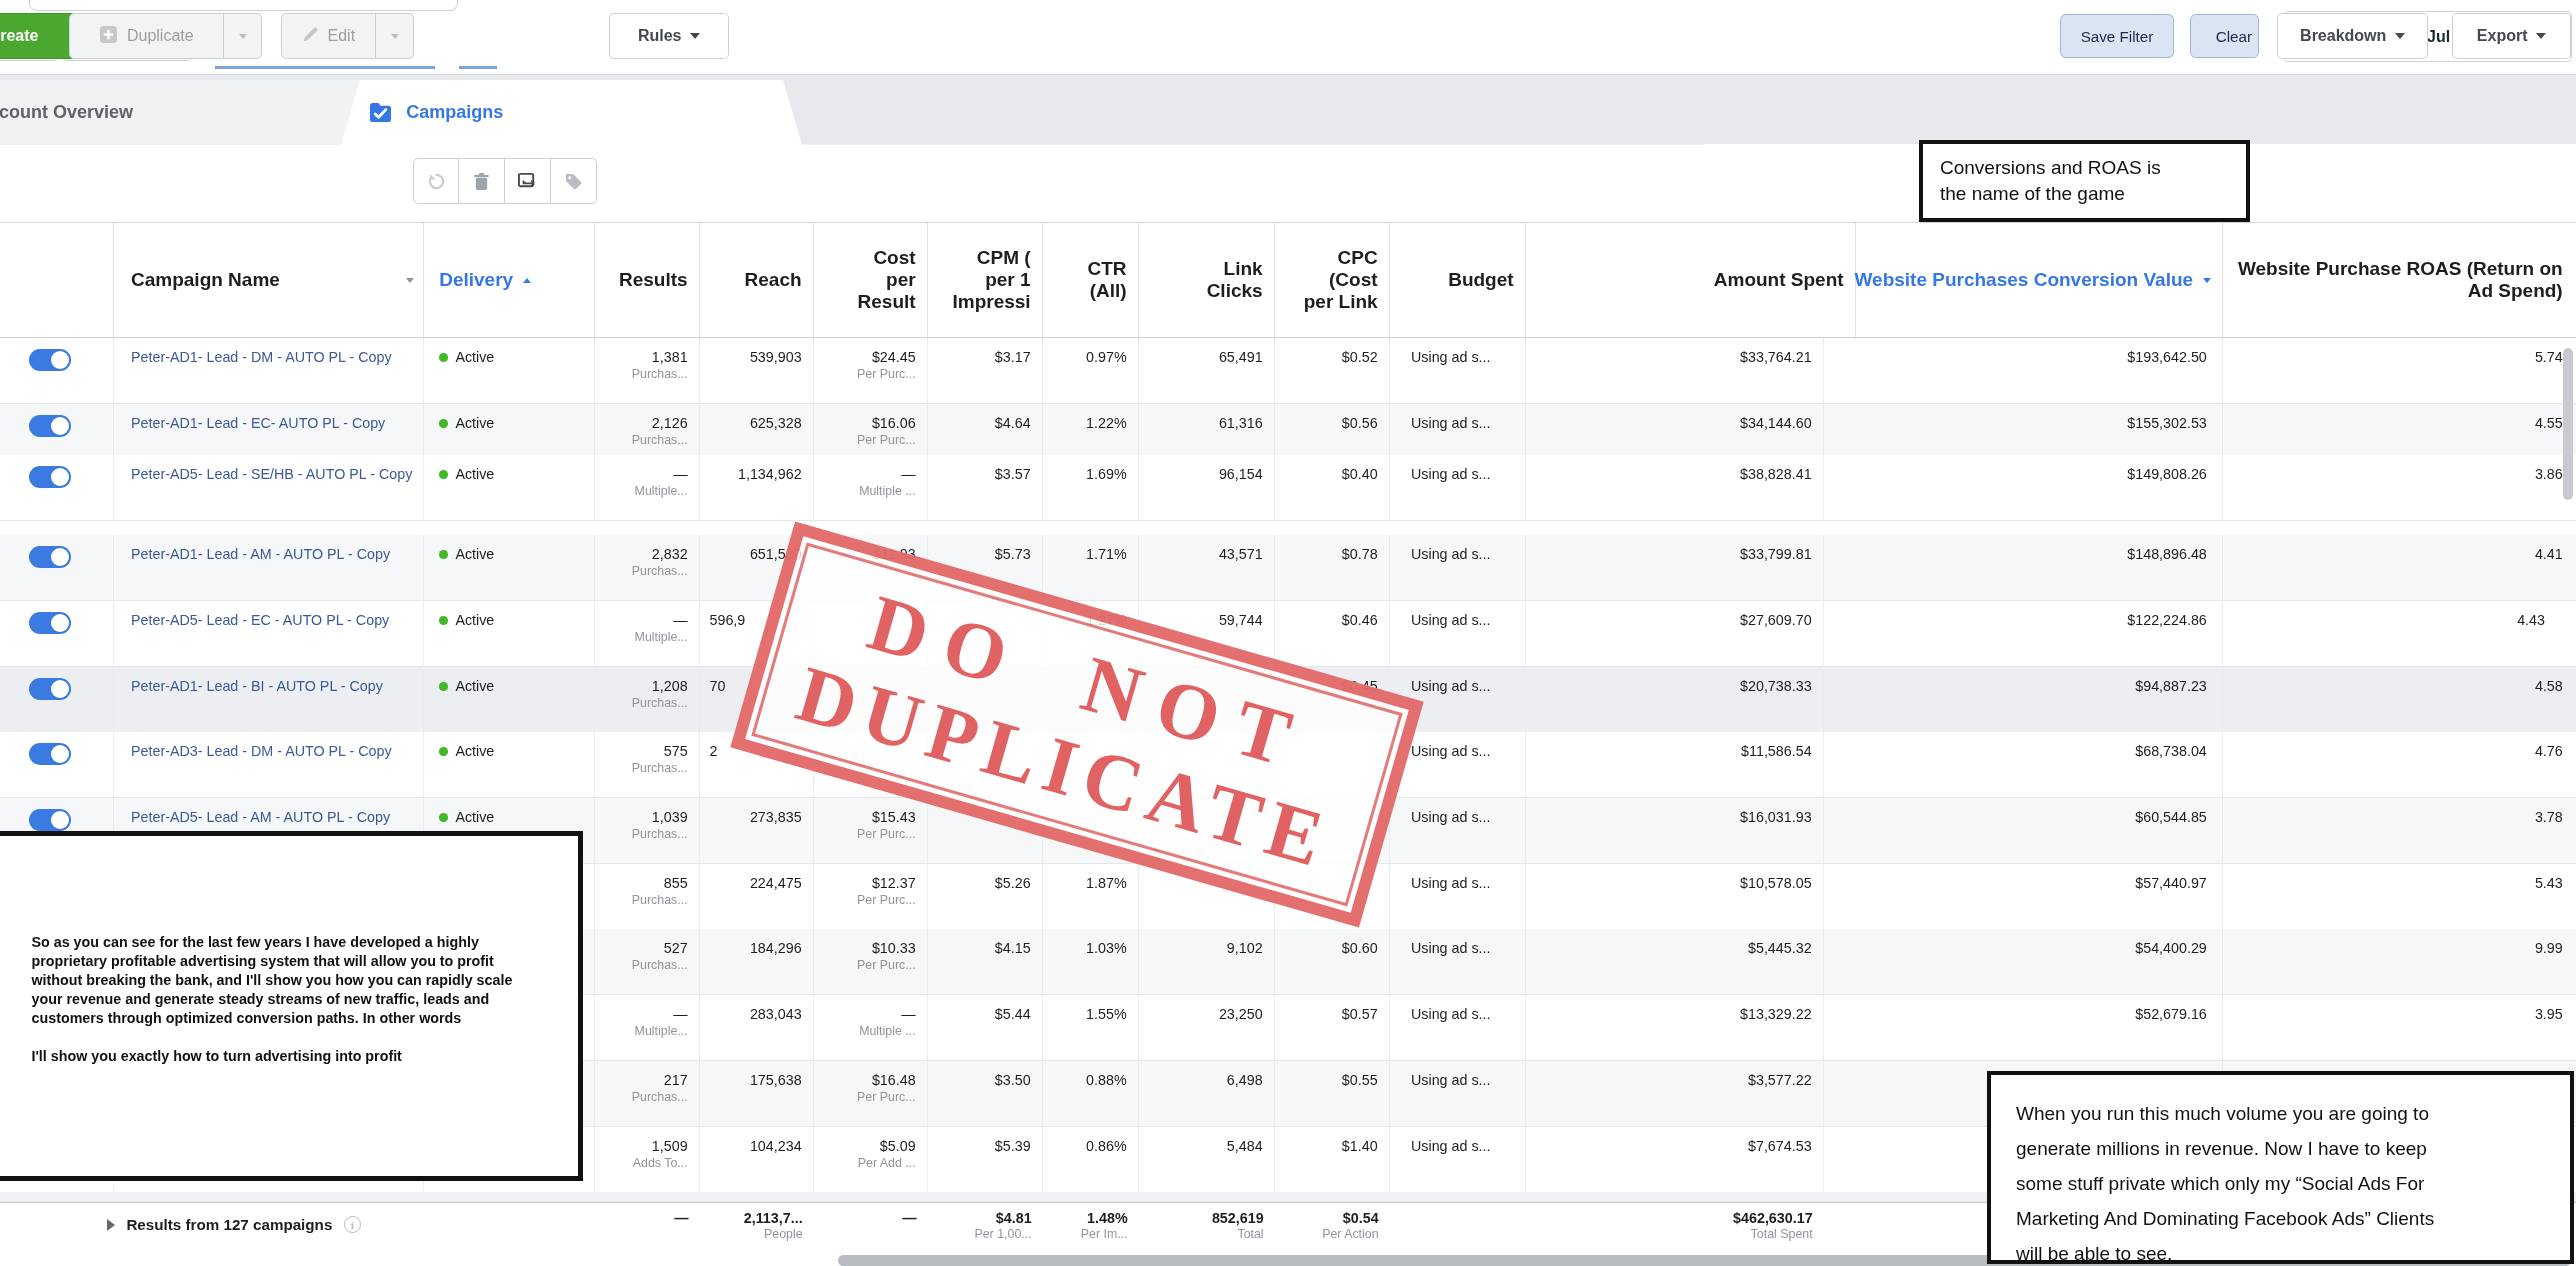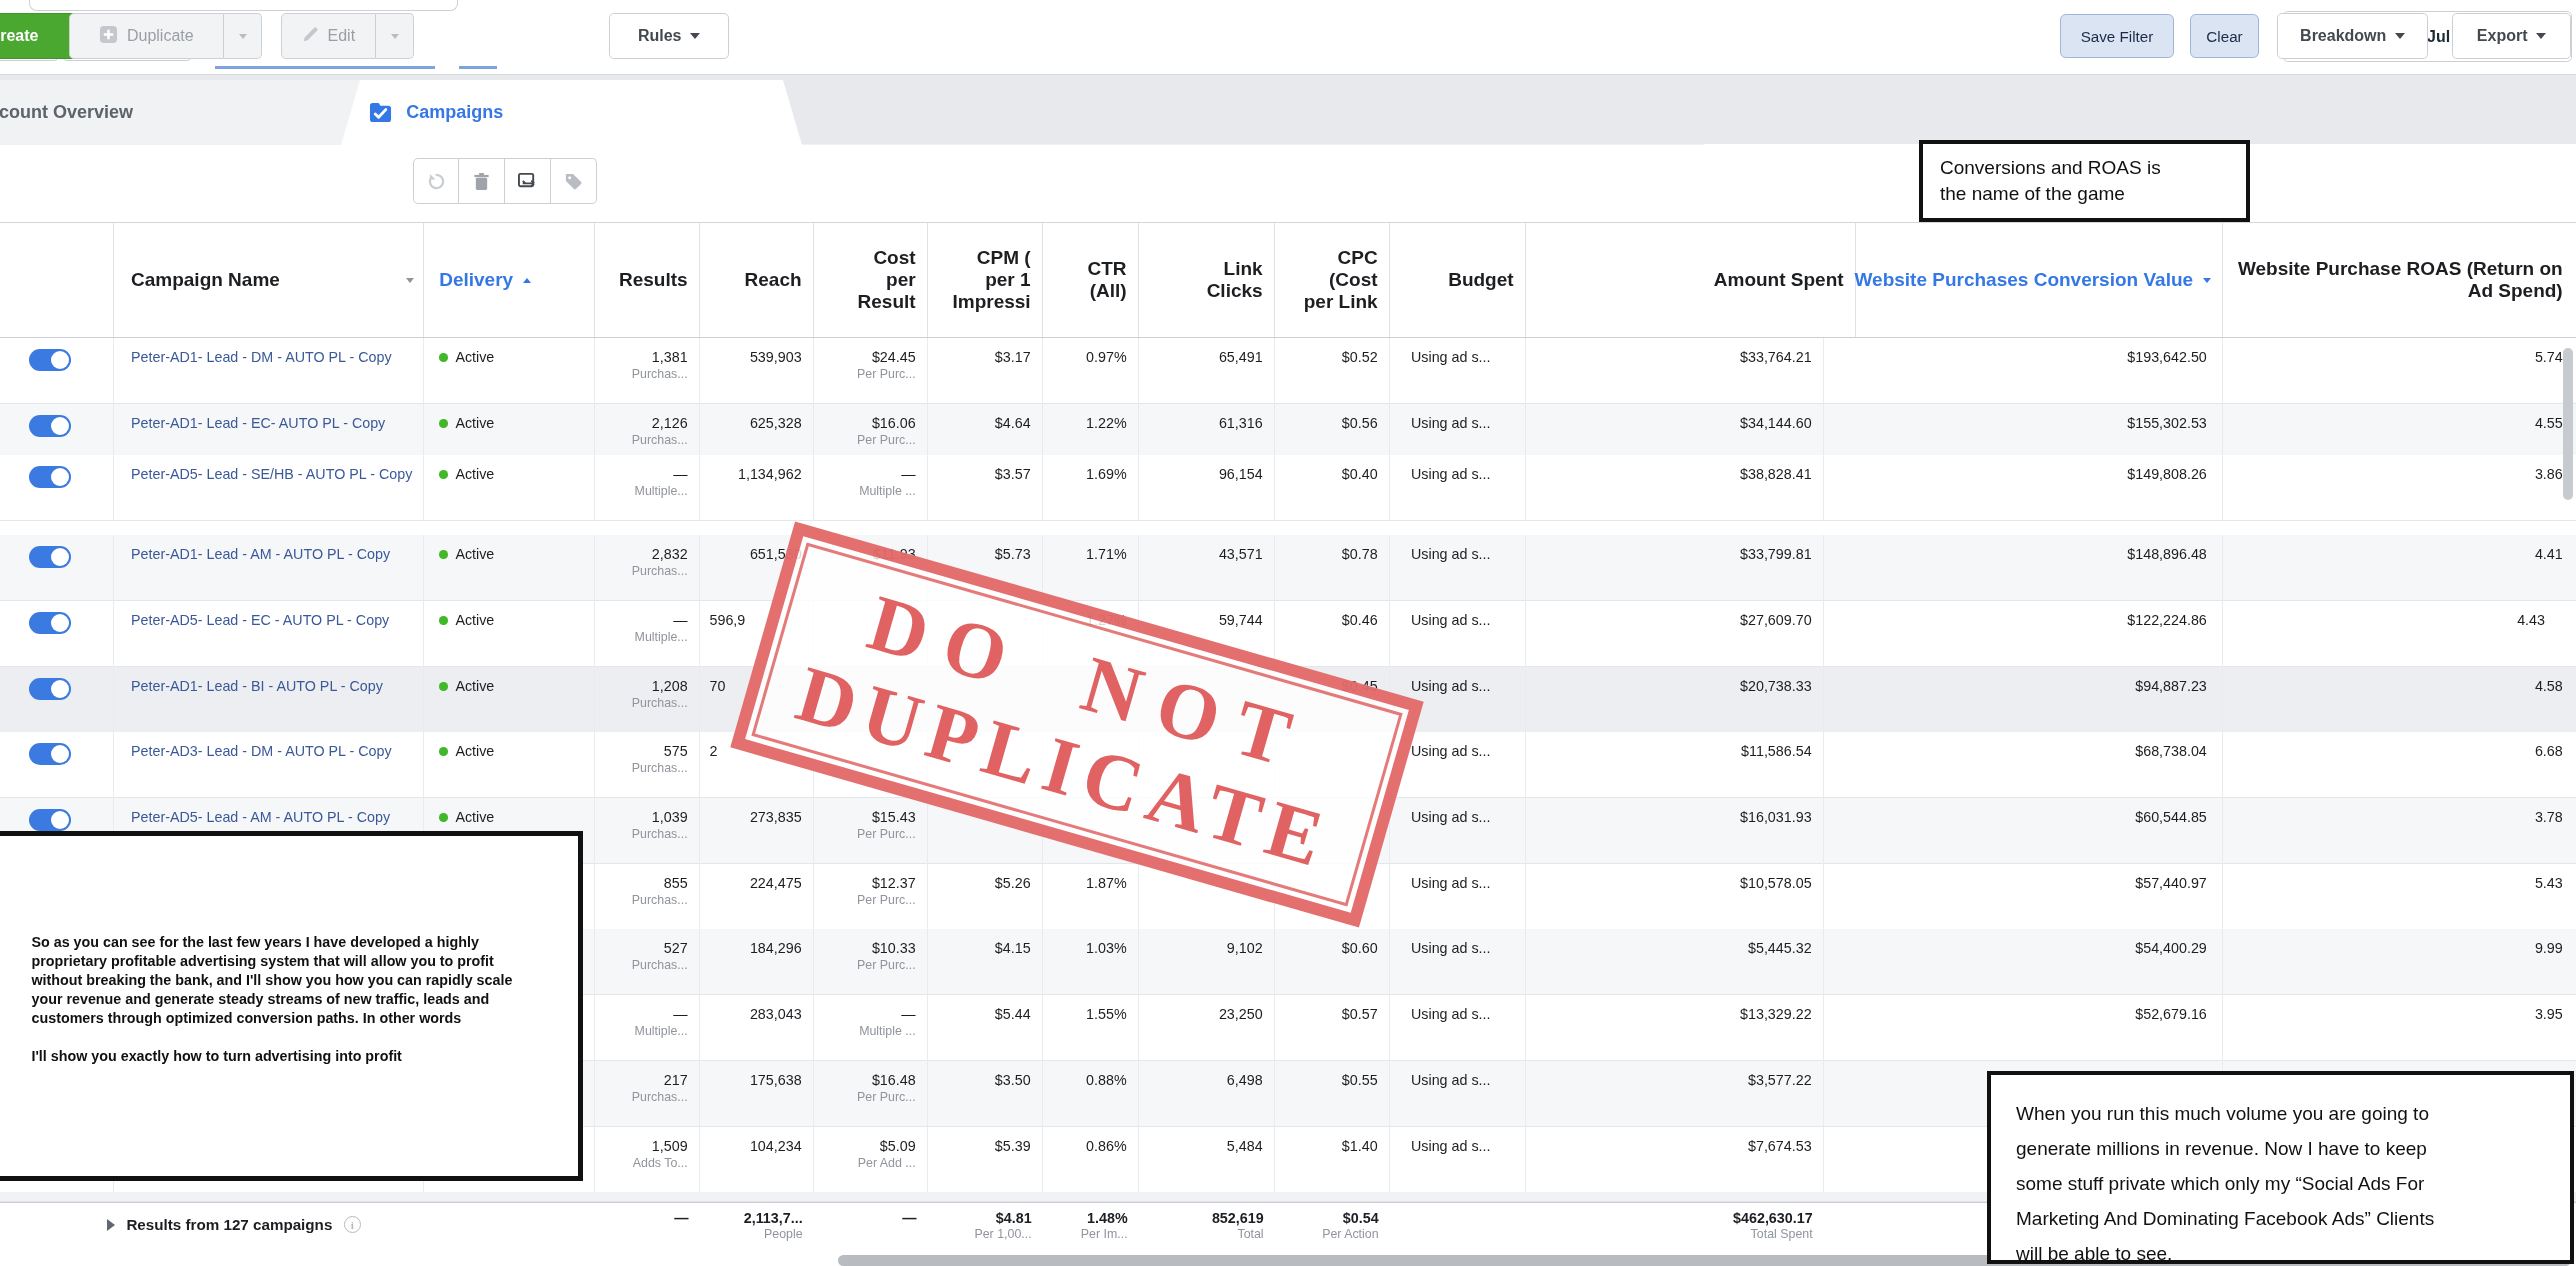--- a/index.html
+++ b/index.html
@@ -122,21 +122,21 @@
   <span>Filters</span>
   <span class="caret sm"></span>
 </button>
 
 <div class="abs blue-underline" style="left:215px;width:220px;z-index:6;"></div>
 <div class="abs blue-underline" style="left:459px;width:38px;z-index:6;"></div>
 
 <button class="abs btn savefilter-btn" style="z-index:6;">
   <span>Save Filter</span>
 </button>
-<button class="abs btn clear-btn" style="z-index:6;">
+<button class="abs btn clear-btn" style="z-index:6;justify-content:flex-end;">
   <span>Clear</span>
 </button>
 <button class="abs btn date-btn" style="z-index:6;">
   <span>Jul 6, 2018 – Jul 9, 2018</span>
   <span class="caret"></span>
 </button>
 
 <div class="abs tabsband"></div>
 
 <div class="tab" style="left:-57px;width:448px;z-index:4;">
@@ -608,21 +608,21 @@
       <div class="cell" style="left: 1390px; width: 136px;">
         <div class="v" style="padding-left: 21px;">Using ad s...</div>
       </div>
       <div class="cell num" style="left: 1527px; width: 297px;">
         <div class="v">$11,586.54</div>
       </div>
       <div class="cell num" style="left: 1824px; width: 399px; padding-right: 15.2px;">
         <div class="v">$68,738.04</div>
       </div>
       <div class="cell num" style="left: 2223px; width: 353px; padding-right: 13.3px; border-right: none;">
-        <div class="v">6.68</div>
+        <div class="v">4.76</div>
       </div>
     </div>
     <div class="row alt" style="top: 798px;">
       <div class="cell" style="left: 0px; width: 114px;">
         <div class="toggle">
           <span class="knob"></span>
         </div>
       </div>
       <div class="cell name-cell" style="left: 114px; width: 310px;">
         <div class="v">Peter-AD5- Lead - AM - AUTO PL - Copy</div>

